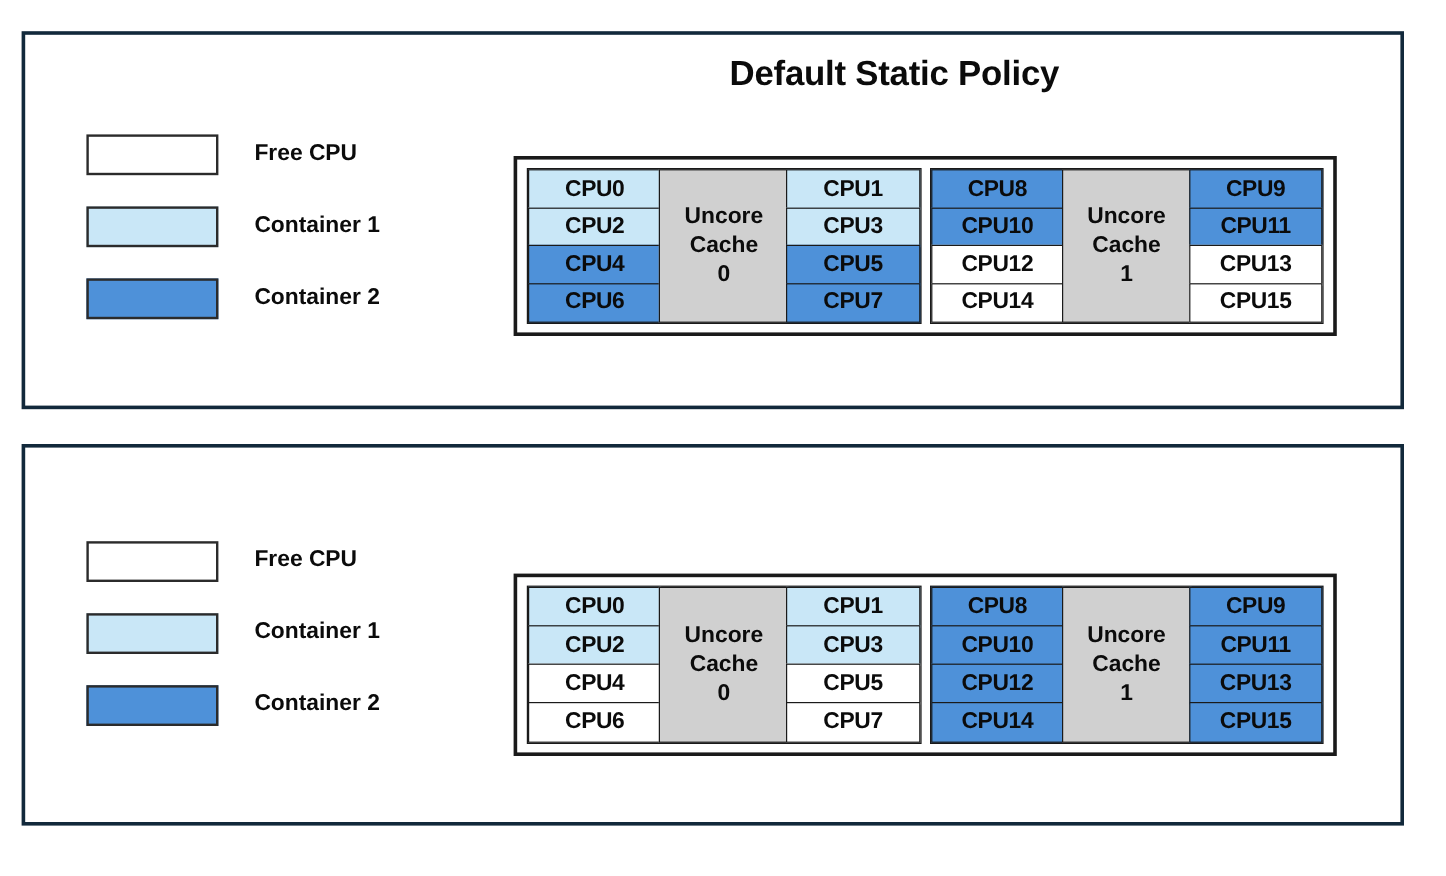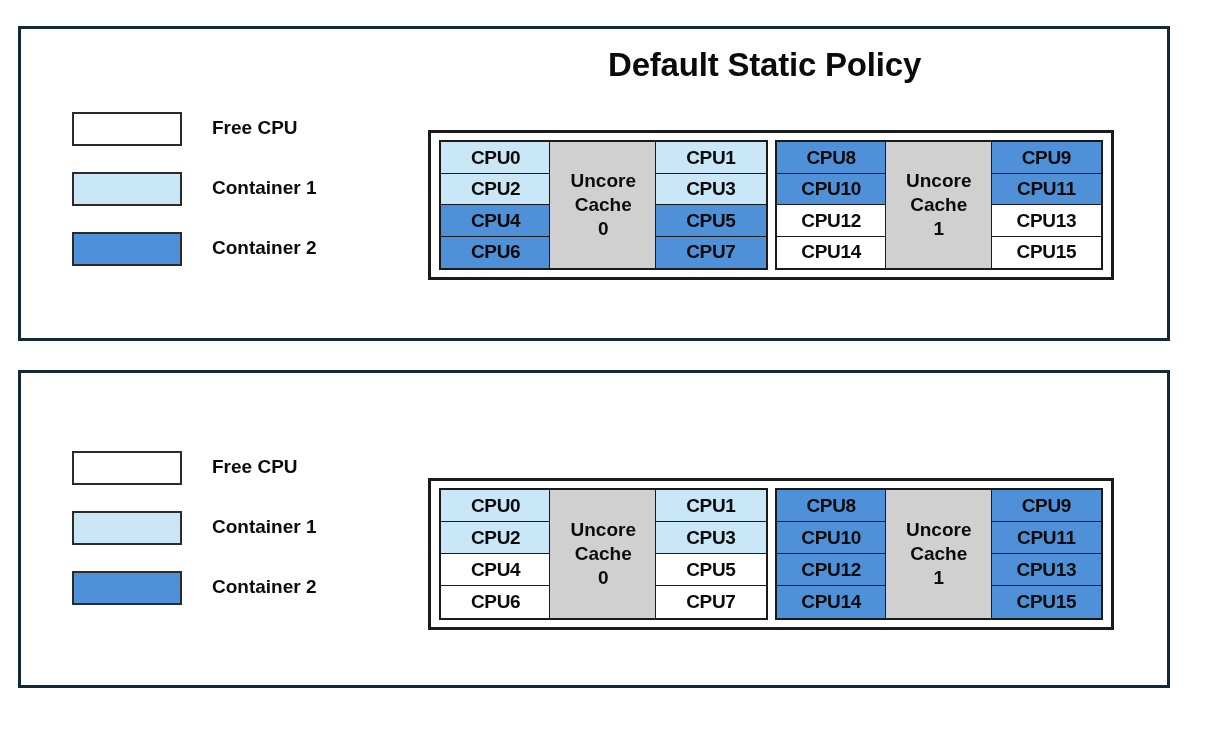--- a/index.html
+++ b/index.html
@@ -27,21 +27,21 @@
     box-sizing: border-box;
     border: 3px solid #12293b;
     background: #ffffff;
   }
   #panel-top    { left: 18px;  top: 26px;  width: 1152px; height: 315px; }
   #panel-bottom { left: 18px;  top: 370px; width: 1152px; height: 318px; }
 
   
   .panel-title {
     position: absolute;
-    font-size: 33px;
+    font-size: 29px;
     font-weight: bold;
     color: #0b0b0b;
     letter-spacing: -0.2px;
     white-space: nowrap;
   }
   #title-top    { left: 608px; top: 46px;  }
   #title-bottom { left: 430px; top: 390px; }
 
   
   .legend {

